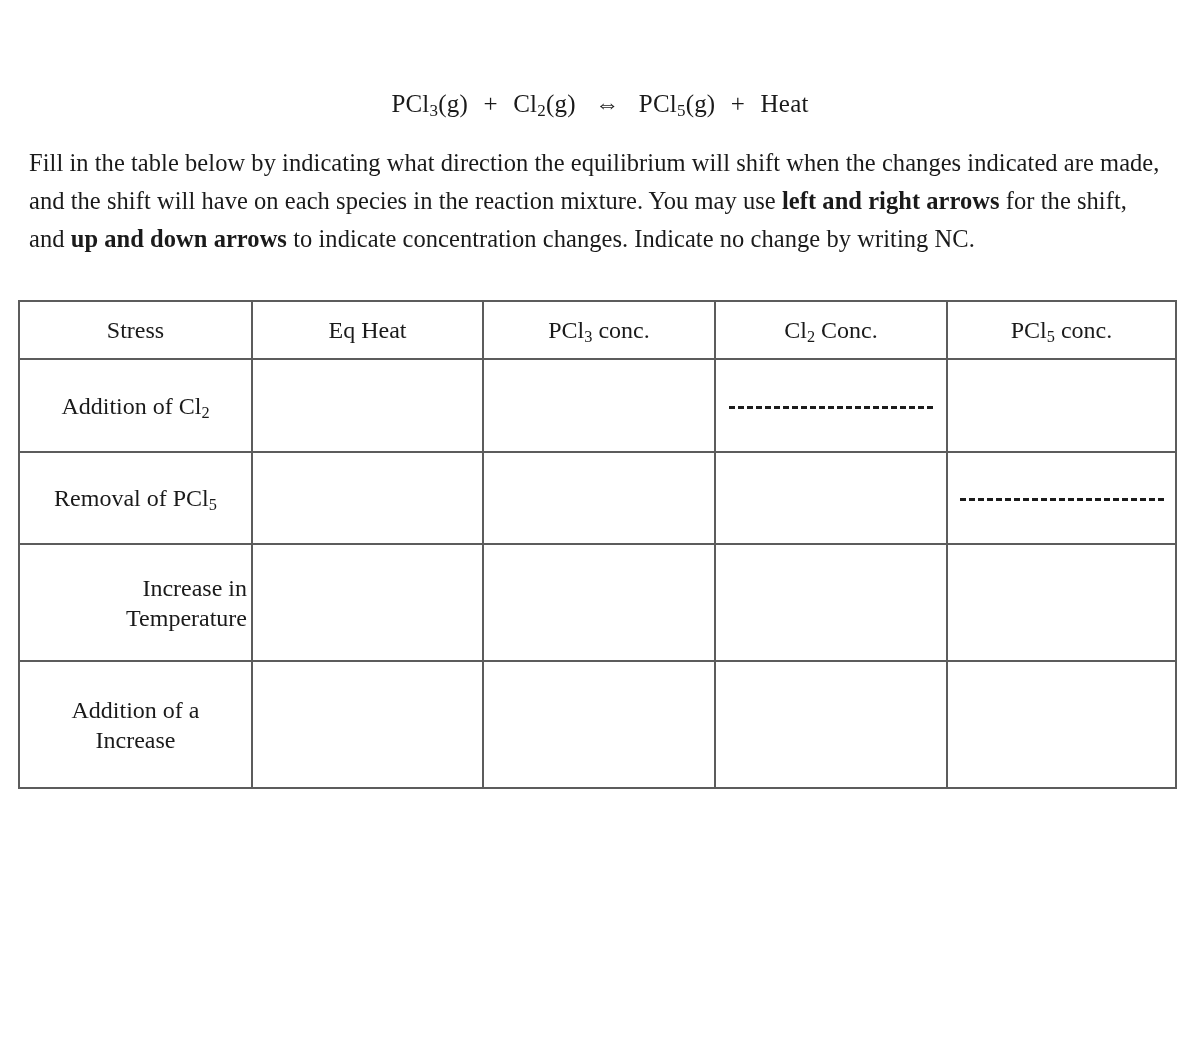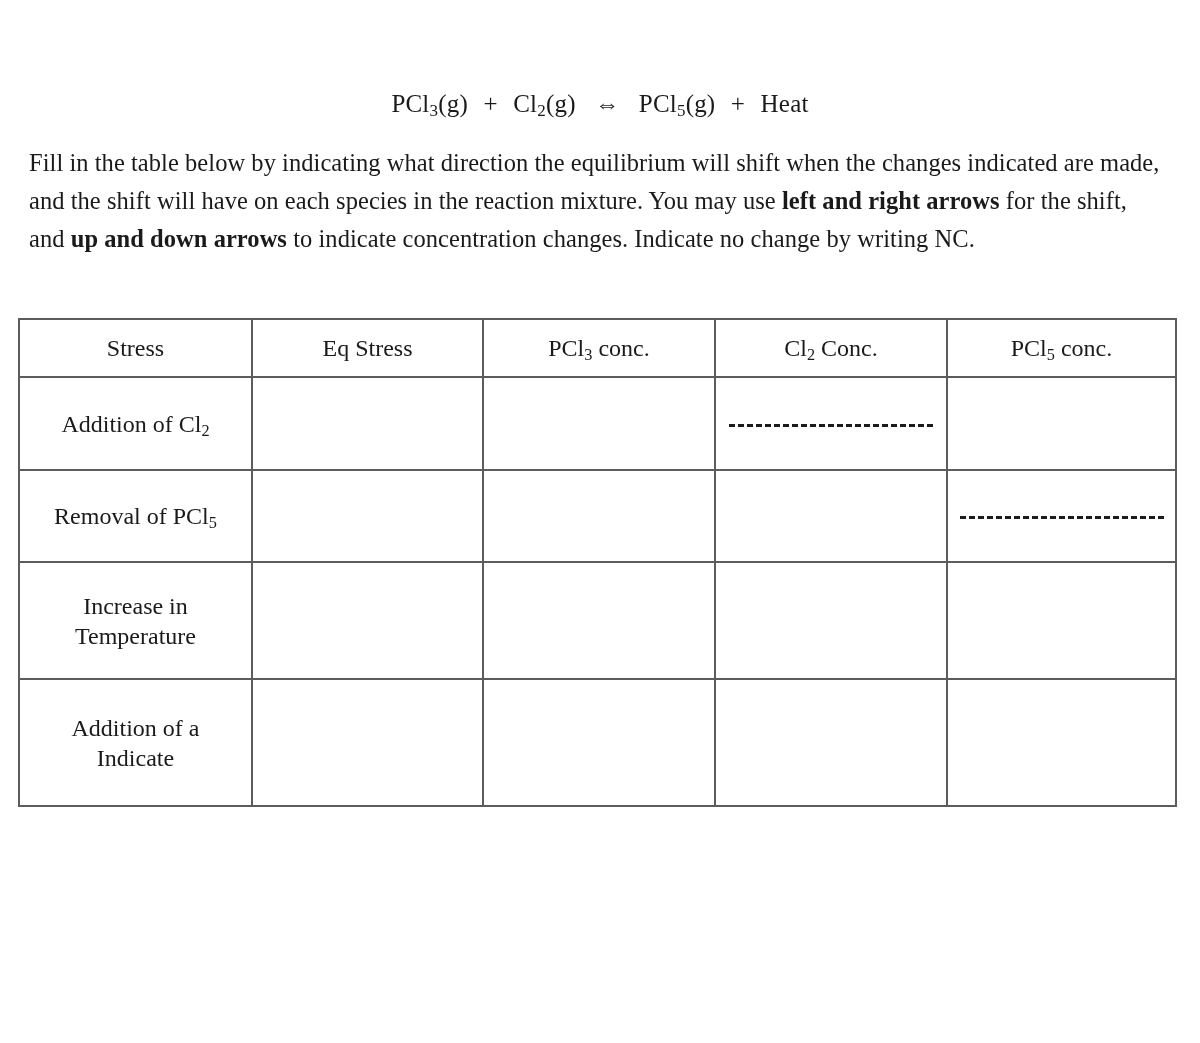--- a/index.html
+++ b/index.html
@@ -69,21 +69,21 @@
   sub {
     font-size: 0.68em;
     vertical-align: -0.24em;
     line-height: 0;
   }
 
   
   .eq-table {
     position: absolute;
     left: 18px;
-    top: 318px;
+    top: 300px;
     width: 1157px;
     border-collapse: collapse;
     table-layout: fixed;
   }
   .eq-table td, .eq-table th {
     border: 2px solid #5c5c5c;
     font-weight: normal;
     font-size: 24px;
     line-height: 30px;
     text-align: center;
@@ -93,21 +93,21 @@
   }
   .col-stress  { width: 233px; }
   .col-shift   { width: 231px; }
   .col-pcl3    { width: 232px; }
   .col-cl2     { width: 232px; }
   .col-pcl5    { width: 229px; }
 
   .row-head td { height: 56px; }
   .row-r1 td   { height: 91px; }
   .row-r2 td   { height: 90px; border-radius: 17px; }
-  .row-r3 td   { height: 115px; }
+  .row-r3 td   { height: 115px; text-align: right; }
   .row-r4 td   { height: 125px; margin-top: 29px; }
 
   
   .stress-cell { text-align: center; }
   .stress-cell .lbl { display: inline-block; }
 
   
   .dash-mark {
     display: block;
     width: 204px;
@@ -142,21 +142,21 @@
     <colgroup>
       <col class="col-stress">
       <col class="col-shift">
       <col class="col-pcl3">
       <col class="col-cl2">
       <col class="col-pcl5">
     </colgroup>
     <tbody>
       <tr class="row-head">
         <td><span>Stress</span></td>
-        <td><span>Eq Stress</span></td>
+        <td><span>Eq Heat</span></td>
         <td><span>PCl</span><sub>3</sub><span> conc.</span></td>
         <td><span>Cl</span><sub>2</sub><span> Conc.</span></td>
         <td><span>PCl</span><sub>5</sub><span> conc.</span></td>
       </tr>
 
       <tr class="row-r1">
         <td class="stress-cell"><span class="lbl"><span>Addition of Cl</span><sub>2</sub></span></td>
         <td class="blank"></td>
         <td class="blank"></td>
         <td><span class="dash-wrap-r1"><span class="dash-mark"></span></span></td>
@@ -173,21 +173,21 @@
 
       <tr class="row-r3">
         <td class="stress-cell"><span>Increase in</span><br><span>Temperature</span></td>
         <td class="blank"></td>
         <td class="blank"></td>
         <td class="blank"></td>
         <td class="blank"></td>
       </tr>
 
       <tr class="row-r4">
-        <td class="stress-cell"><span>Addition of a</span><br><span>Indicate</span></td>
+        <td class="stress-cell"><span>Addition of a</span><br><span>Increase</span></td>
         <td class="blank"></td>
         <td class="blank"></td>
         <td class="blank"></td>
         <td class="blank"></td>
       </tr>
     </tbody>
   </table>
 
 </div>
 

